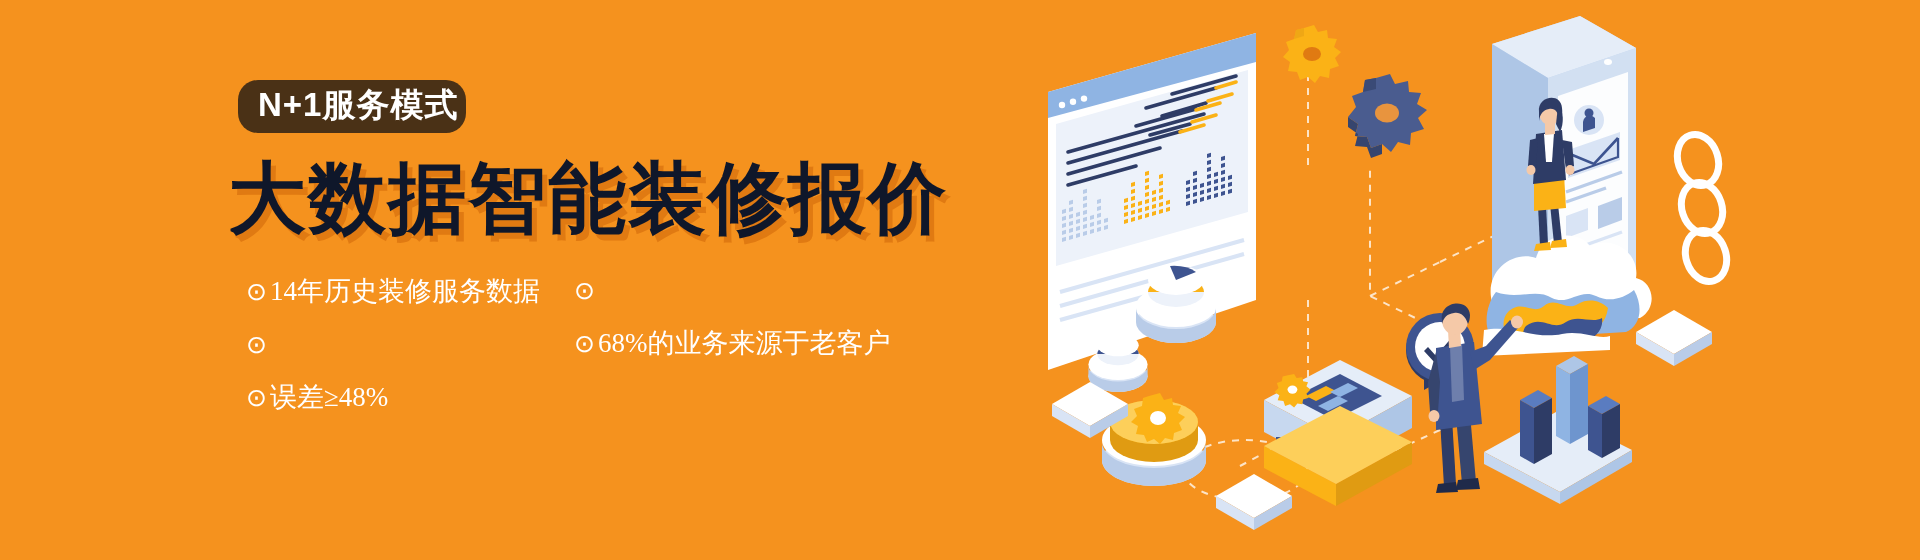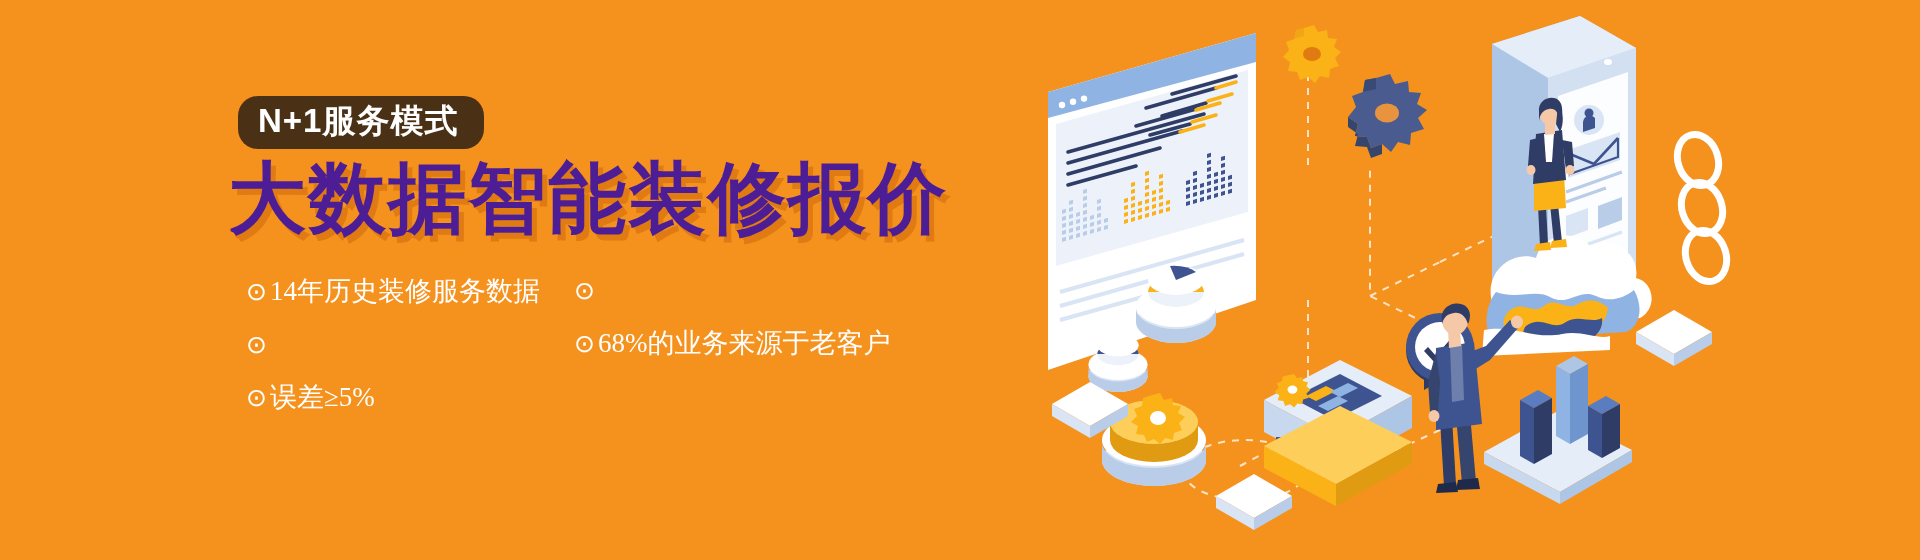--- a/index.html
+++ b/index.html
@@ -12,35 +12,35 @@
     position:relative;width:1920px;height:560px;
     background:#F5921E;
     overflow:hidden;
   }
 
   
   #text-block{
     position:absolute;left:0;top:0;width:1020px;height:560px;
   }
   #badge{
-    position:absolute;left:238px;top:96px;
+    position:absolute;left:238px;top:80px;
     background:#4A3116;
     border-radius:20px;
-    padding:6px 26px 9px 20px;
+    padding:6px 8px 9px 20px;
     color:#FFFFFF;
     font-family:"Liberation Sans", sans-serif;
     font-size:33px;
     font-weight:bold;
     letter-spacing:1px;
     line-height:1.15;
     white-space:nowrap;
   }
   #headline{
     position:absolute;left:228px;top:160px;
-    color:#4c1d95;
+    color:#0f172a;
     font-family:"Liberation Serif", serif;
     font-size:78px;
     font-weight:bold;
     letter-spacing:2px;
     line-height:1;
     white-space:nowrap;
     text-shadow:5px 6px 0 #E07A12;
   }
   #bullets{
     position:absolute;left:246px;top:278px;
@@ -89,21 +89,21 @@
       <div class="bullet-col col-left">
         <div class="bullet-row">
           <span class="bullet-mark">⊙</span>
           <span>14年历史装修服务数据</span>
         </div>
         <div class="bullet-row">
           <span class="bullet-mark">⊙</span>
         </div>
         <div class="bullet-row">
           <span class="bullet-mark">⊙</span>
-          <span>误差≥5%</span>
+          <span>误差≥48%</span>
         </div>
       </div>
 
       <div class="bullet-col col-right">
         <div class="bullet-row">
           <span class="bullet-mark">⊙</span>
         </div>
         <div class="bullet-row">
           <span class="bullet-mark">⊙</span>
           <span>68%的业务来源于老客户</span>

